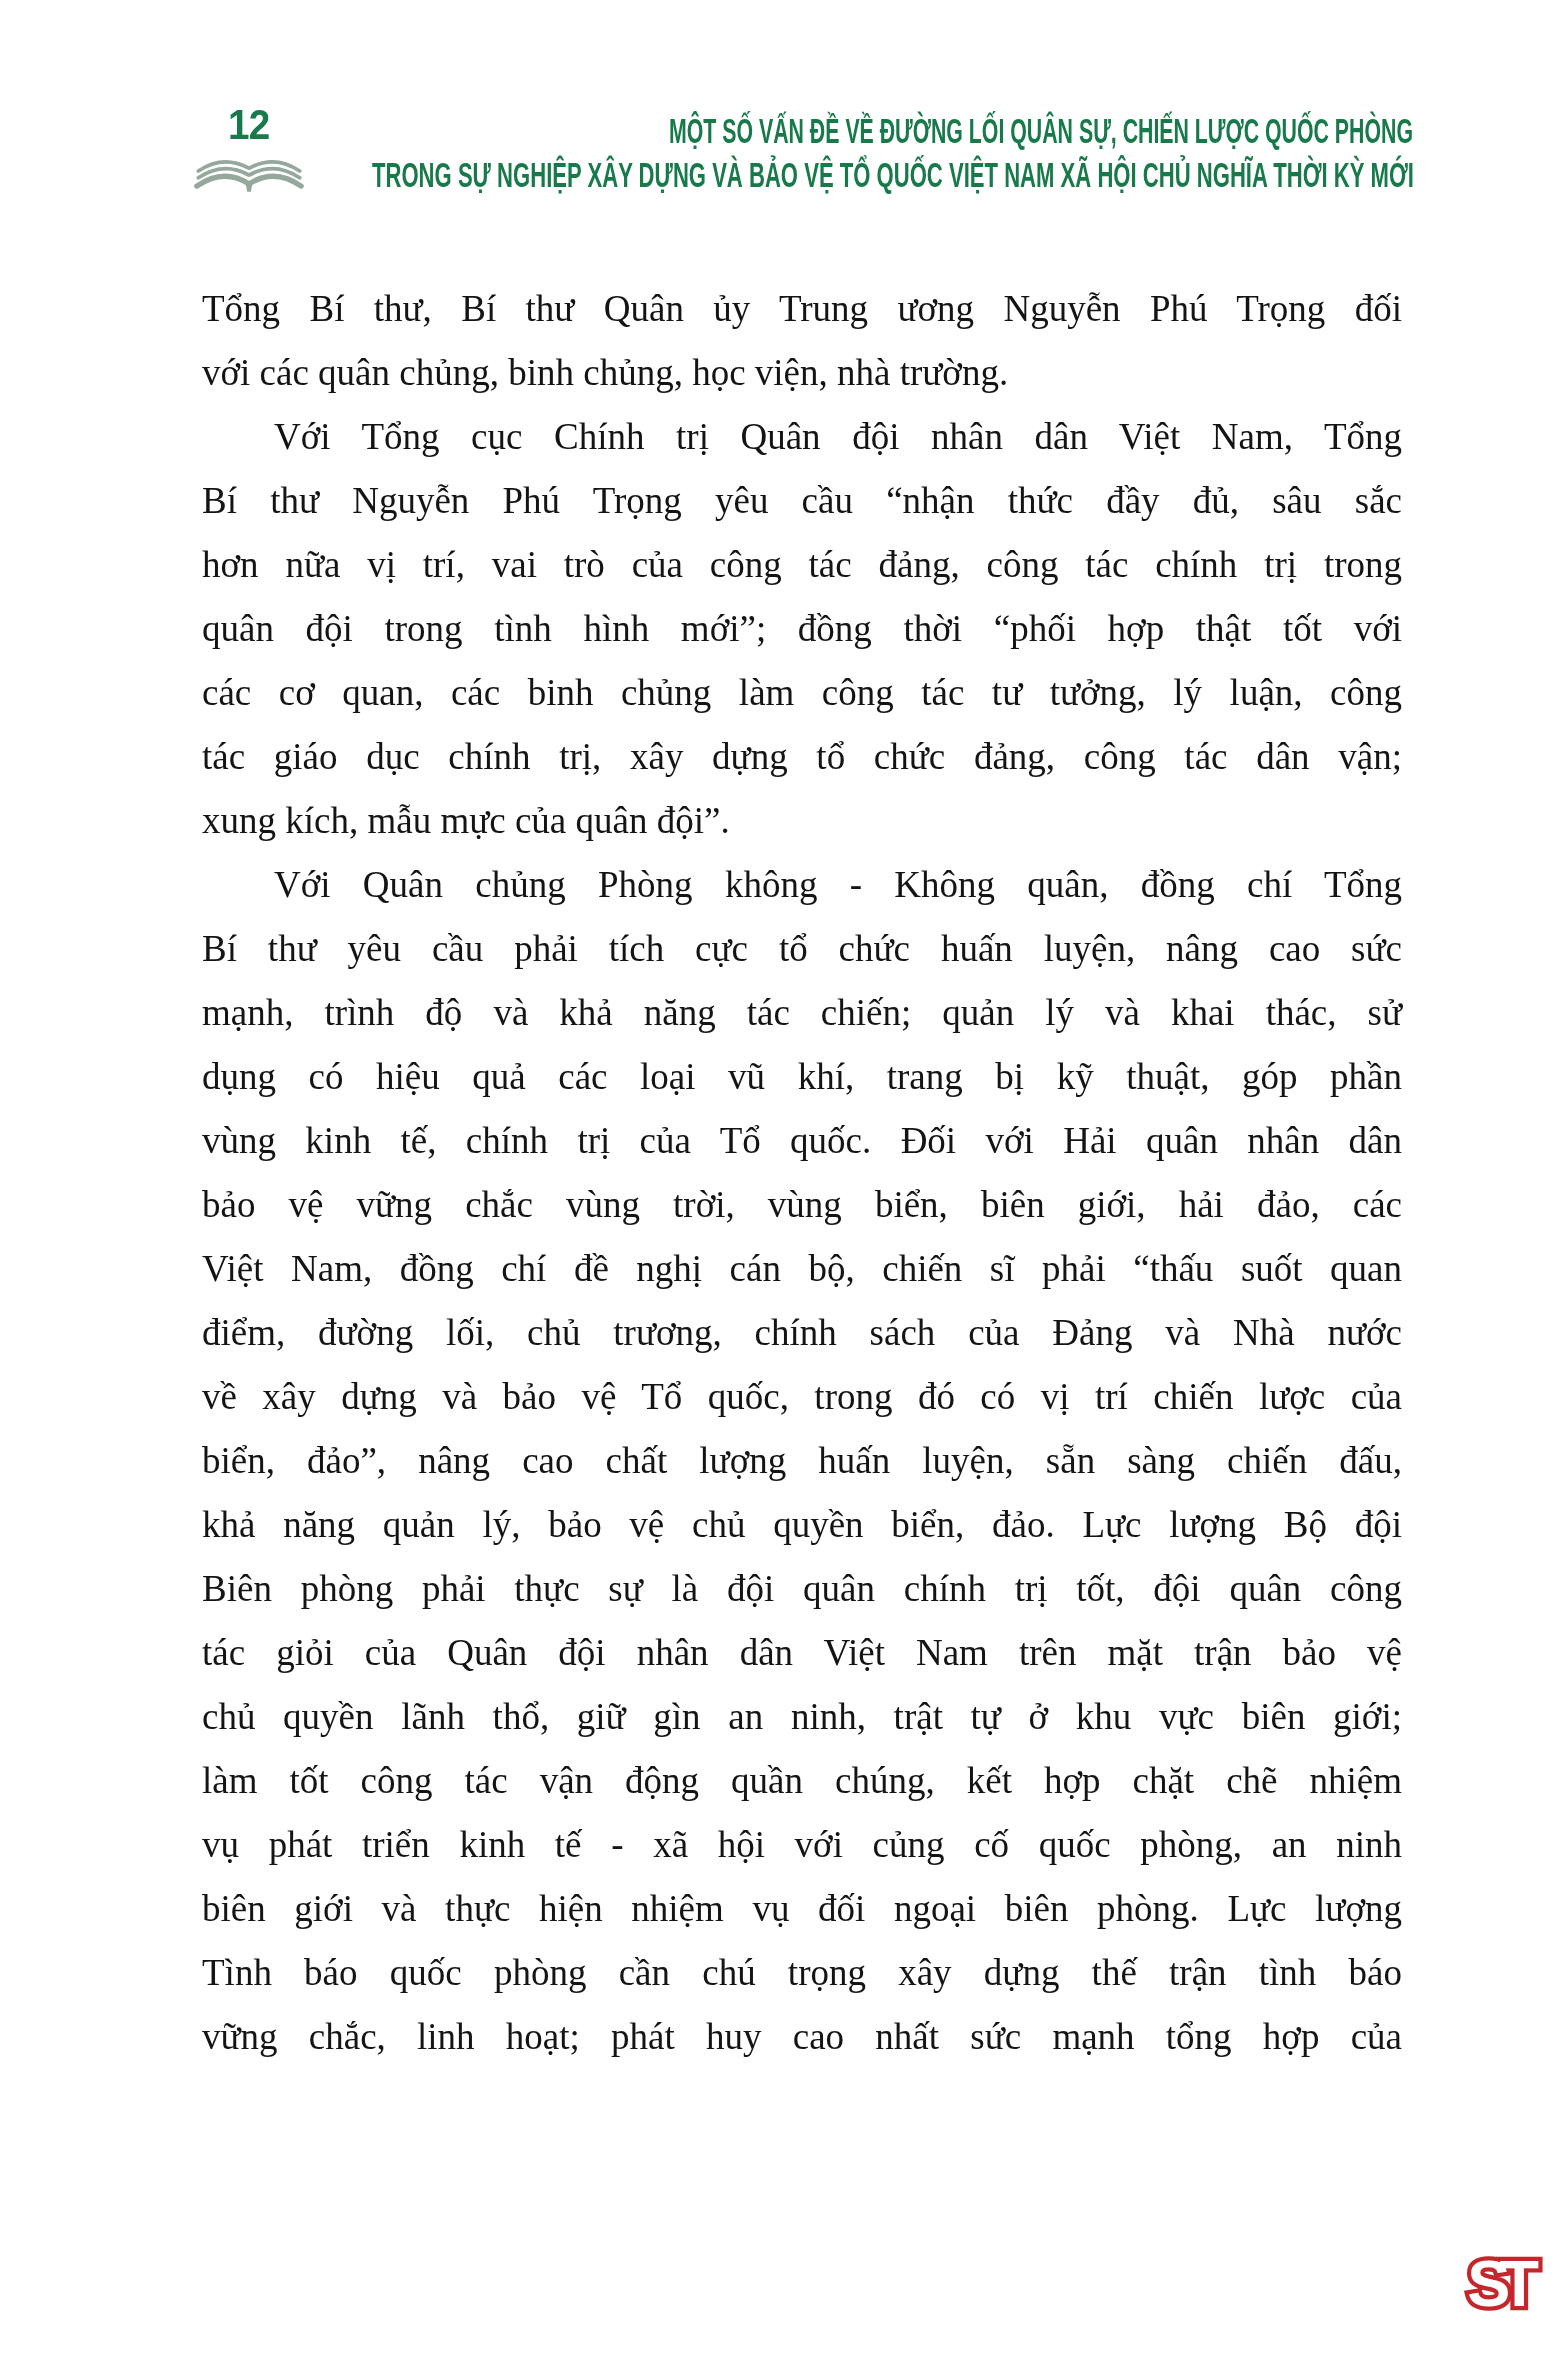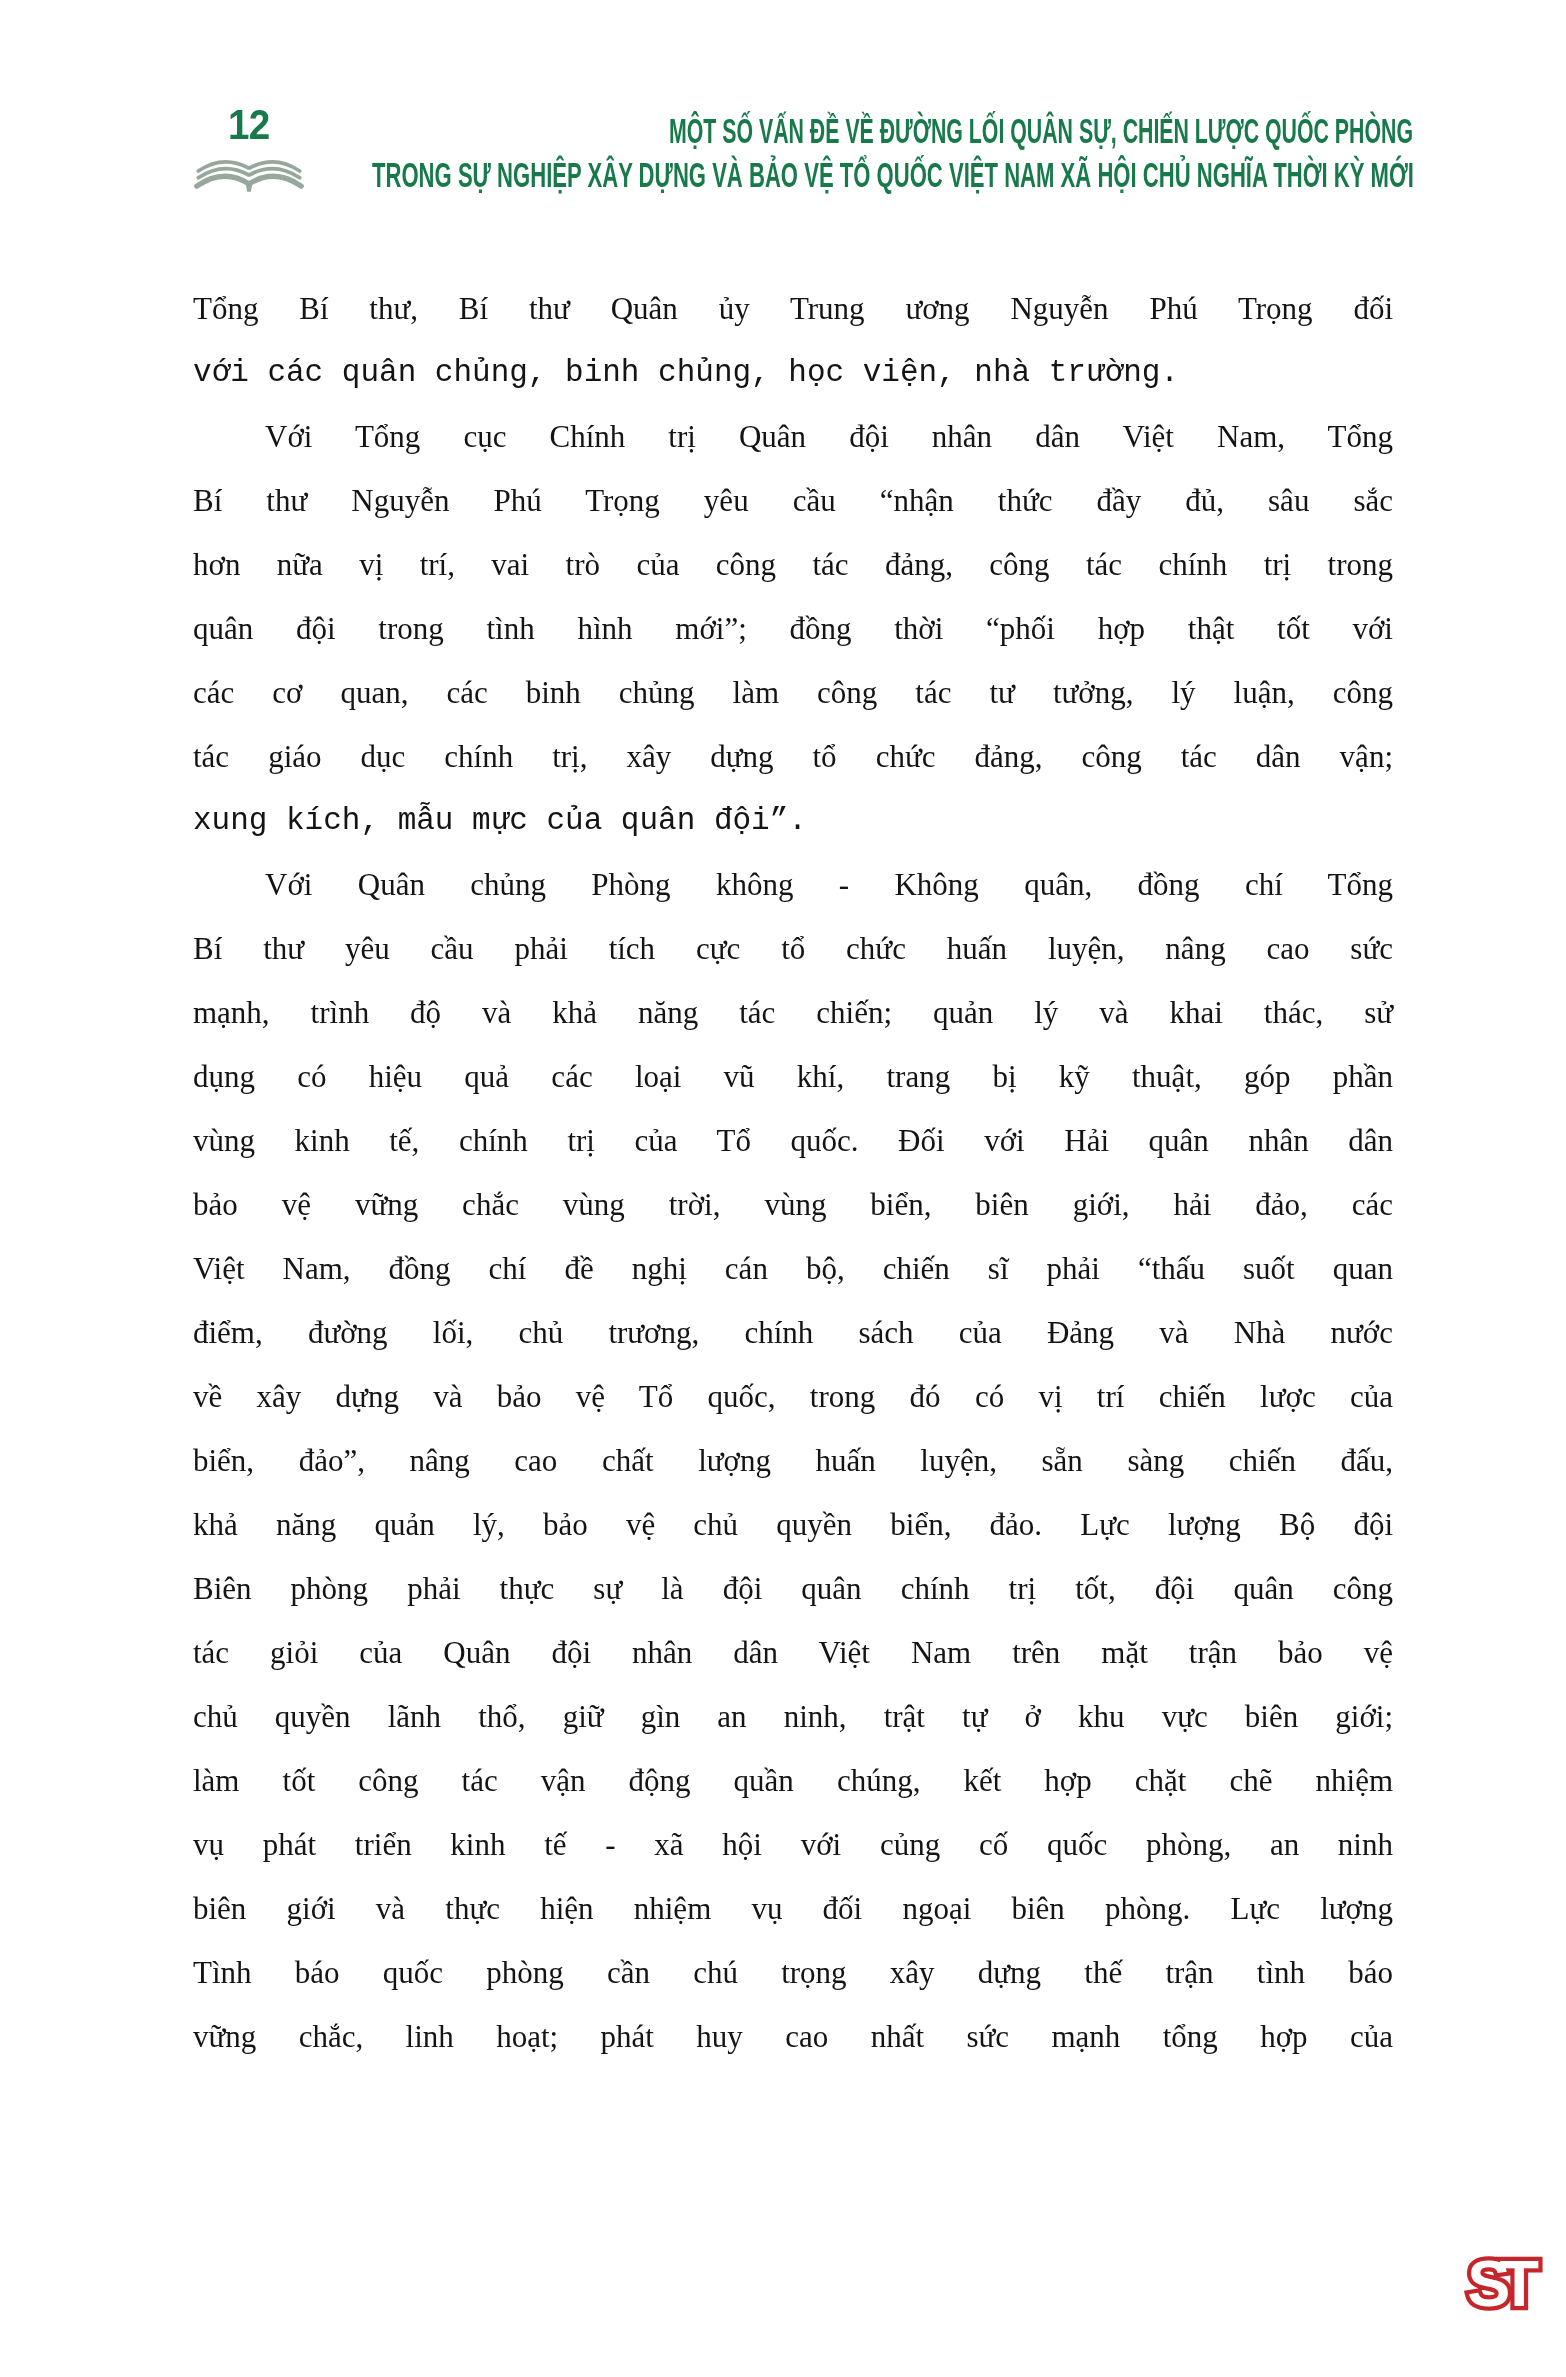--- a/index.html
+++ b/index.html
@@ -21,28 +21,28 @@
   
   .hline{position:absolute;overflow:visible;}
   .hline text{
     font-family:"Liberation Sans", sans-serif;font-weight:bold;fill:#187a4b;
   }
   .h1{left:669px;top:110px;width:744px;height:44px;}
   .h2{left:372px;top:154px;width:1042px;height:44px;}
 
   
   .body-text{
-    position:absolute;left:193px;top:277px;width:1200px;
-    font-size:31px;color:#141414;
+    position:absolute;left:202px;top:277px;width:1200px;
+    font-size:37px;color:#141414;
   }
   .line{
     height:64px;line-height:64px;white-space:nowrap;
     text-align:justify;text-align-last:justify;
   }
-  .line.para-end{text-align-last:left;font-family:Liberation Mono, monospace;}
+  .line.para-end{text-align-last:left;}
   .line.indent{padding-left:72px;}
 
   .st-logo{position:absolute;left:1461px;top:2245px;width:77px;height:81px;overflow:visible;}
   .st-logo text{
     font-family:"Liberation Sans", sans-serif;font-weight:bold;
     fill:#ffffff;stroke:#c5262c;stroke-width:11px;paint-order:stroke;
     letter-spacing:-14px;
   }
 </style>
 </head>

